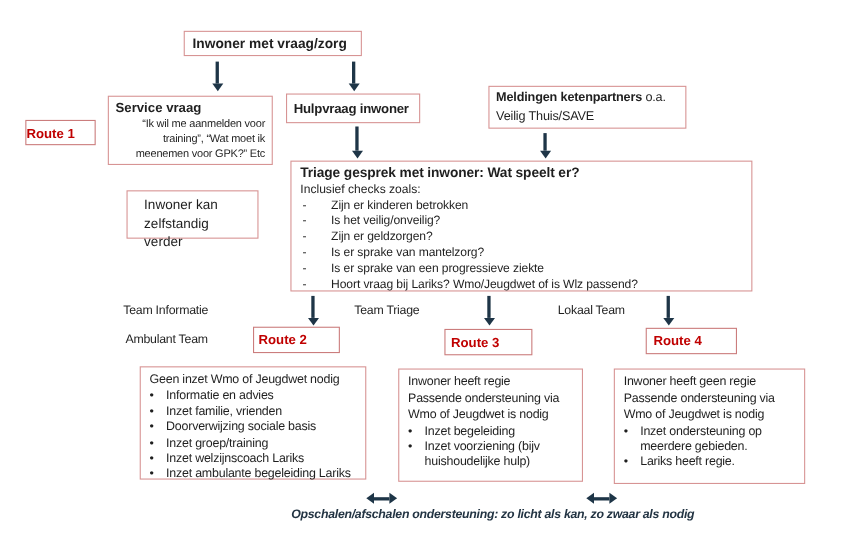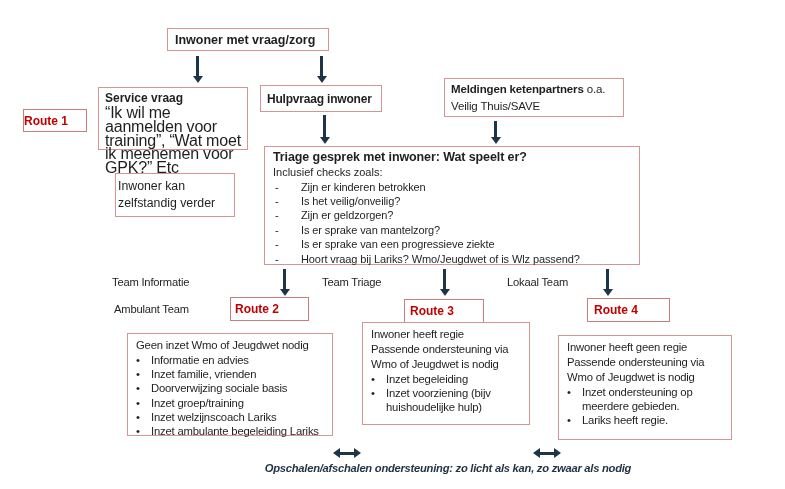--- a/index.html
+++ b/index.html
@@ -19,42 +19,42 @@
   .harr::before{content:"";position:absolute;left:-7px;top:-3.7px;width:0;height:0;
                 border:5px solid transparent;border-left:0;border-right:7px solid var(--arrow);}
   .harr::after{content:"";position:absolute;right:-7px;top:-3.7px;width:0;height:0;
                border:5px solid transparent;border-right:0;border-left:7px solid var(--arrow);}
 
   .n-top{left:167px;top:28px;width:162px;height:23px;font-weight:bold;font-size:12.5px;
          display:flex;align-items:center;padding-left:7px;text-align:right;}
   .a1{left:196px;top:56px;height:20px;} .a2{left:320px;top:56px;height:20px;}
   .n-service{left:98px;top:87px;width:150px;height:63px;padding:3px 6px;}
   .n-service .t{font-weight:bold;font-size:12px;line-height:15px;}
-  .n-service .b{font-size:16px;line-height:13.8px;letter-spacing:-0.2px;}
+  .n-service .b{font-size:10px;line-height:13.8px;letter-spacing:-0.2px;text-align:right;}
   .n-route1{left:23px;top:109px;width:64px;height:23px;}
   .n-hulp{left:260px;top:85px;width:122px;height:27px;font-weight:bold;font-size:12px;
           display:flex;align-items:center;padding-left:6px;letter-spacing:-0.2px;}
   .n-meld{left:444px;top:78px;width:180px;height:39px;padding:2px 6px;font-size:11.5px;line-height:16.5px;letter-spacing:-0.15px;}
   .n-meld .bold{font-weight:bold;}
   .a3{left:323px;top:115px;height:22px;} .a4{left:494px;top:121px;height:16px;}
-  .n-zelf{left:115px;top:173px;width:120px;height:44px;padding:4px 2px;font-size:12.3px;line-height:17px;}
-  .n-triage{left:264px;top:146px;width:376px;height:119px;padding:2px 8px;}
+  .n-zelf{left:115px;top:173px;width:120px;height:44px;padding:4px 15px;font-size:12.3px;line-height:17px;}
+  .n-triage{left:264px;top:146px;width:420px;height:119px;padding:2px 8px;}
   .n-triage .t{font-weight:bold;font-size:12.5px;line-height:17px;letter-spacing:-0.1px;}
   .n-triage .s{font-size:11px;line-height:13.5px;}
   .chk{display:flex;font-size:11px;line-height:14.4px;letter-spacing:-0.1px;}
   .chk .d{width:26px;flex:none;padding-left:2px;}
   .l-samenleving{left:112px;top:276px;} .l-ambulant{left:114px;top:303px;}
   .l-triage{left:322px;top:276px;} .l-lokaal{left:507px;top:276px;}
   .a5{left:283px;top:269px;height:20px;} .a6{left:443px;top:269px;height:20px;} .a7{left:606px;top:269px;height:20px;}
   .n-route2{left:230px;top:297px;width:79px;height:24px;padding-left:4px;}
   .n-route3{left:404px;top:299px;width:80px;height:24px;padding-left:5px;}
   .n-route4{left:587px;top:298px;width:83px;height:24px;padding-left:6px;}
   .outc{padding:4px 6px 0 8px;font-size:11.3px;line-height:14.2px;letter-spacing:-0.2px;}
   .n-out1{left:127px;top:333px;width:206px;height:103px;}
-  .n-out2{left:362px;top:322px;width:168px;height:103px;}
+  .n-out2{left:362px;top:335px;width:168px;height:103px;}
   .n-out3{left:558px;top:335px;width:174px;height:105px;}
   .outc .tl{line-height:15px;}
   .bul{display:flex;}
   .bul .b{width:15px;flex:none;text-align:left;}
   .h1{left:340px;width:14px;} .h2{left:540px;width:14px;}
   .footer{position:absolute;left:262px;top:462px;width:372px;text-align:center;
           font-size:11.2px;font-style:italic;font-weight:600;letter-spacing:-0.25px;color:var(--footer);white-space:nowrap;}
 </style>
 </head>
 <body>

